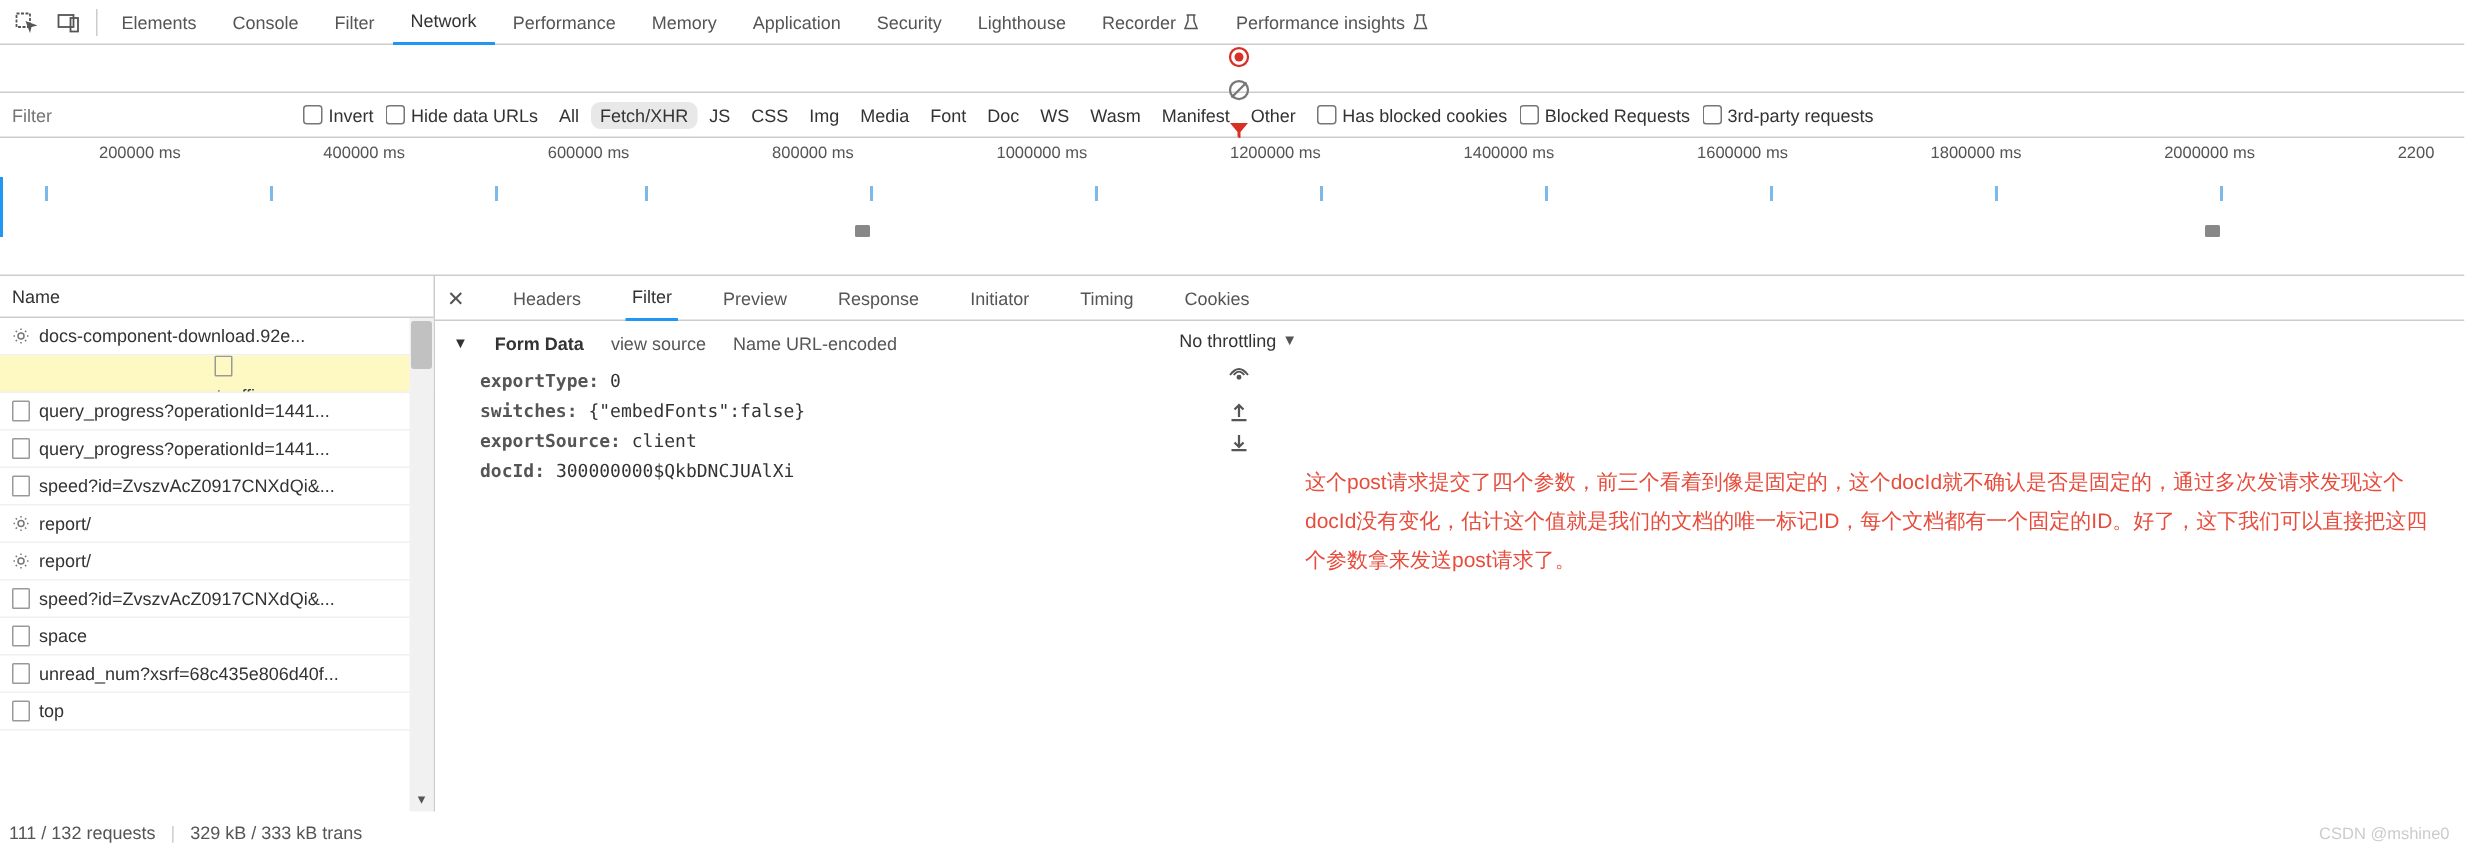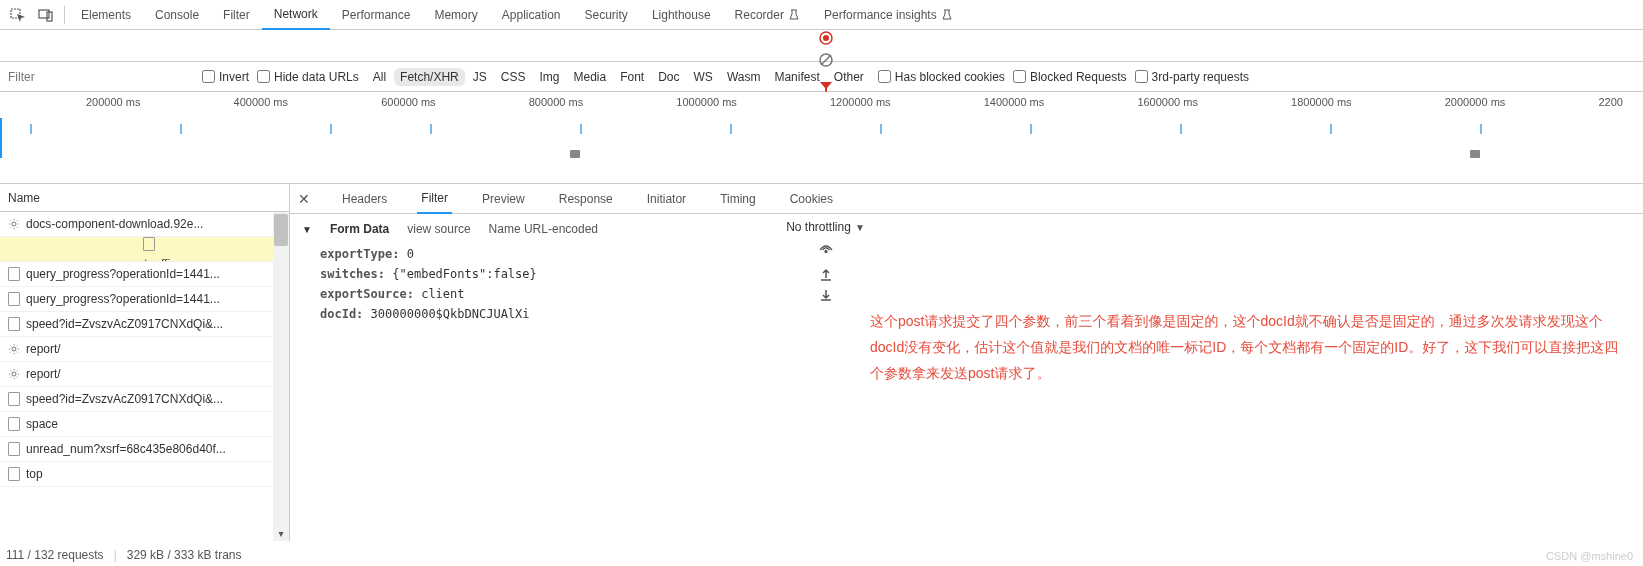--- a/index.html
+++ b/index.html
@@ -24,21 +24,21 @@
 
 
 .filter-row { display: flex; align-items: center; height: 30px; border-bottom: 1px solid #ccc; padding-left: 4px; gap: 8px; }
 .filter-row input[type=text] { border: none; outline: none; width: 190px; height: 22px; padding: 0 4px; font-size: 12px; color: #888; }
 .filter-row .checkbox-wrap { display: flex; align-items: center; gap: 4px; }
 .filter-row .type-chip { padding: 2px 6px; color: #333; cursor: default; text-align: center; }
 .filter-row .type-chip.active { background: #e8e8e8; border-radius: 6px; }
 
 
 .timeline { height: 92px; border-bottom: 1px solid #ccc; position: relative; background: #fff; }
-.timeline .tick-row { display: flex; height: 20px; align-items: center; padding-left: 86px; justify-content: space-between; padding-right: 20px; color: #555; font-size: 11px; }
+.timeline .tick-row { display: flex; height: 20px; align-items: center; padding-left: 66px; justify-content: space-between; padding-right: 20px; color: #555; font-size: 11px; }
 .timeline .tick { flex: 0 0 auto; }
 .timeline .slider-handle { position: absolute; width: 10px; height: 8px; background: #888; bottom: 25px; border-radius: 1px; }
 .timeline .small-dot { position: absolute; width: 2px; height: 10px; background: #7db9e8; top: 32px; }
 .timeline .start-bar { position: absolute; left: 0; top: 26px; width: 2px; height: 40px; background: #2196F3; }
 
 
 .main { display: flex; height: 357px; }
 .left-pane { width: 290px; border-right: 1px solid #ccc; display: flex; flex-direction: column; position: relative; }
 .left-pane .header { height: 28px; border-bottom: 1px solid #ccc; display: flex; align-items: center; padding-left: 8px; color: #333; }
 .left-pane .list { flex: 1; overflow-y: scroll; }

